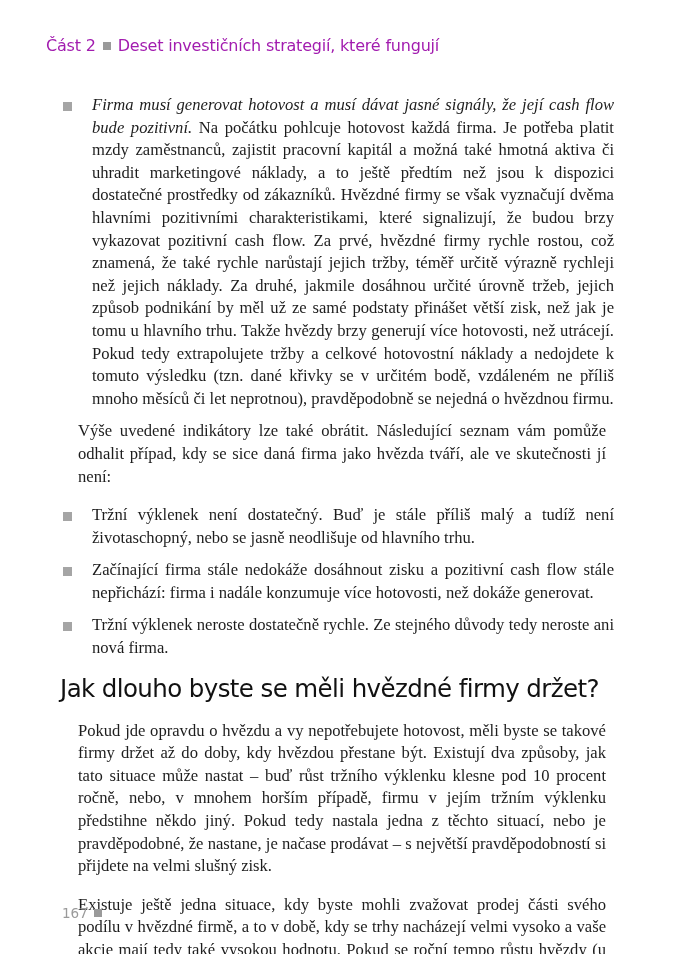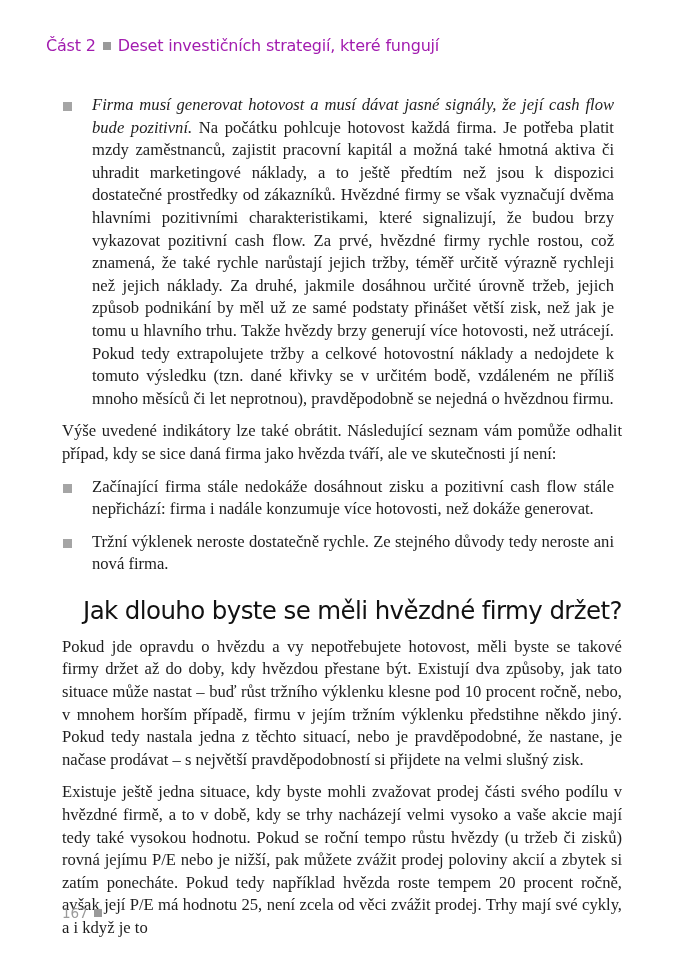--- a/index.html
+++ b/index.html
@@ -11,27 +11,27 @@
   }
   .sq { display: inline-block; width: 8px; height: 8px; background: #9a9a9a; vertical-align: 1px; margin: 0 7px; }
   .content {
     position: absolute; left: 62px; top: 86px; width: 560px;
     font-family: "Liberation Serif", serif; font-size: 16.6px; line-height: 22.6px; color: #1d1d1d;
     text-align: justify;
   }
   .bullet { position: relative; padding-left: 22px; margin: 0; }
   .bullet .bsq { position: absolute; left: 1px; top: 8px; width: 9px; height: 9px; background: #a5a5a5; }
   .bullet p { margin: 8px; }
-  p { margin: 0; }
+  p { margin: 16px; }
   .para { margin-top: 10px; }
   .bl { margin-top: 10px; }
   em { font-style: italic; }
   h2 {
     font-family: "DejaVu Sans", sans-serif; font-weight: normal; font-size: 24.5px; line-height: 30px;
-    color: #111; margin: 20px 0 10px -2px; letter-spacing: -0.6px; text-align: right;
+    color: #111; margin: 14px 0 10px -2px; letter-spacing: -0.6px; text-align: left;
   }
   .folio {
     position: absolute; left: 62px; top: 905px;
     font-family: "DejaVu Sans", sans-serif; font-size: 13.5px; color: #9a9a9a;
   }
   .folio .sq { margin: 0 0 0 6px; }
 </style>
 </head>
 <body>
 
@@ -46,20 +46,24 @@
     <p>
       <em>Firma musí generovat hotovost a musí dávat jasné signály, že její cash flow bude pozitivní.</em>
       <span>Na počátku pohlcuje hotovost každá firma. Je potřeba platit mzdy zaměstnanců, zajistit pracovní kapitál a možná také hmotná aktiva či uhradit marketingové náklady, a to ještě předtím než jsou k dispozici dostatečné prostředky od zákazníků. Hvězdné firmy se však vyznačují dvěma hlavními pozitivními charakteristikami, které signalizují, že budou brzy vykazovat pozitivní cash flow. Za prvé, hvězdné firmy rychle rostou, což znamená, že také rychle narůstají jejich tržby, téměř určitě výrazně rychleji než jejich náklady. Za druhé, jakmile dosáhnou určité úrovně tržeb, jejich způsob podnikání by měl už ze samé podstaty přinášet větší zisk, než jak je tomu u hlavního trhu. Takže hvězdy brzy generují více hotovosti, než utrácejí. Pokud tedy extrapolujete tržby a celkové hotovostní náklady a nedojdete k tomuto výsledku (tzn. dané křivky se v určitém bodě, vzdáleném ne příliš mnoho měsíců či let neprotnou), pravděpodobně se nejedná o hvězdnou firmu.</span>
     </p>
   </div>
 
   <p class="para">Výše uvedené indikátory lze také obrátit. Následující seznam vám pomůže odhalit případ, kdy se sice daná firma jako hvězda tváří, ale ve skutečnosti jí není:</p>
 
   <div class="bullet bl">
     <span class="bsq"></span>
+    <p>Tržní výklenek není dostatečný. Buď je stále příliš malý a tudíž není životaschopný, nebo se jasně neodlišuje od hlavního trhu.</p>
+  </div>
+  <div class="bullet bl">
+    <span class="bsq"></span>
     <p>Začínající firma stále nedokáže dosáhnout zisku a pozitivní cash flow stále nepřichází: firma i nadále konzumuje více hotovosti, než dokáže generovat.</p>
   </div>
   <div class="bullet bl">
     <span class="bsq"></span>
     <p>Tržní výklenek neroste dostatečně rychle. Ze stejného důvody tedy neroste ani nová firma.</p>
   </div>
 
   <h2>Jak dlouho byste se měli hvězdné firmy držet?</h2>
 
   <p>Pokud jde opravdu o hvězdu a vy nepotřebujete hotovost, měli byste se takové firmy držet až do doby, kdy hvězdou přestane být. Existují dva způsoby, jak tato situace může nastat – buď růst tržního výklenku klesne pod 10 procent ročně, nebo, v mnohem horším případě, firmu v jejím tržním výklenku předstihne někdo jiný. Pokud tedy nastala jedna z těchto situací, nebo je pravděpodobné, že nastane, je načase prodávat – s největší pravděpodobností si přijdete na velmi slušný zisk.</p>

